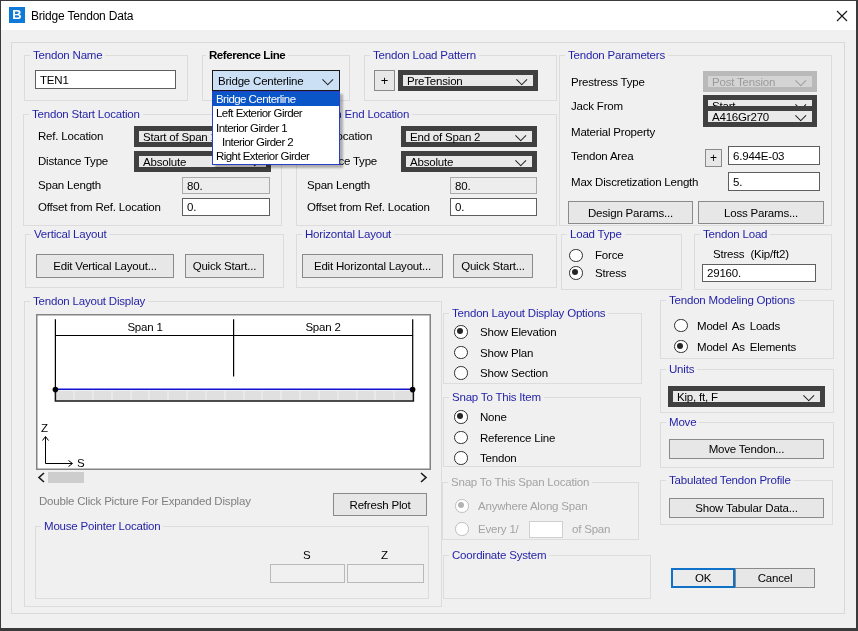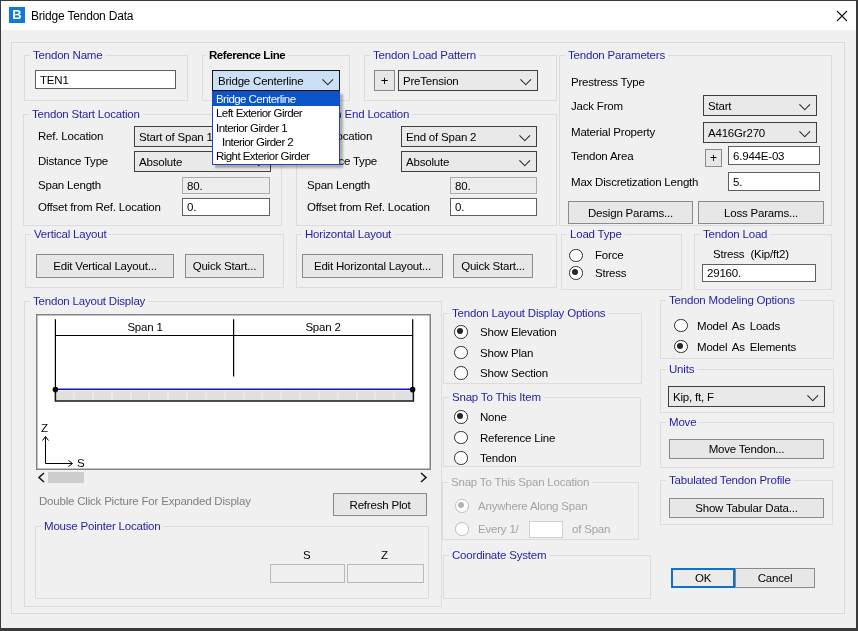--- a/index.html
+++ b/index.html
@@ -7,21 +7,21 @@
 #tbar{position:absolute;left:1px;top:1px;width:855px;height:29px;background:#fff}
 #icon{position:absolute;left:9px;top:7px;width:16px;height:16px;background:#0f7ad8;color:#fff;font-weight:bold;font-size:13px;text-align:center;line-height:16px;letter-spacing:0}
 #ttl{position:absolute;left:31px;top:9px;font-size:12px;color:#000}
 .t{position:absolute;white-space:nowrap;line-height:14px}
 .g{position:absolute;border:1px solid #dcdcdc}
 .g>b{position:absolute;top:-7px;left:5px;background:#f0f0f0;padding:0 3px;color:#211fa5;font-weight:normal;line-height:13px;white-space:nowrap}
 .g.dis>b{color:#a3a3a3}
 .btn{position:absolute;background:#e7e7e7;border:1px solid #8a8a8a;color:#000;display:flex;align-items:center;justify-content:center;white-space:nowrap}
 .inp{position:absolute;background:#fff;border:1px solid #5f5f5f;color:#000;display:flex;align-items:center;padding-left:4px;white-space:nowrap}
 .inp.gray{background:#ededed;border-color:#ababab}
-.cmb{position:absolute;background:#e9e9e9;border:1px solid #404040;color:#000;display:flex;align-items:center;padding-left:4px;white-space:nowrap}
+.cmb{position:absolute;background:#e9e9e9;border:5px solid #404040;color:#000;display:flex;align-items:center;padding-left:4px;white-space:nowrap}
 .ch{position:absolute;right:8px;top:50%;width:7.5px;height:7.5px;border-right:1.4px solid #1c1c1c;border-bottom:1.4px solid #1c1c1c;transform:translateY(-72%) rotate(45deg)}
 .cmb.dis{background:#d4d4d4;border-color:#b9b9b9;color:#9a9a9a}
 .cmb.dis .ch{border-color:#9a9a9a}
 .rad{position:absolute;width:13.5px;height:13.5px;border:1.4px solid #2d2d2d;border-radius:50%;background:#fff}
 .rad.on::after{content:"";position:absolute;left:2.4px;top:2.4px;width:6px;height:6px;border-radius:50%;background:#252525}
 .rad.dis{border-color:#bdbdbd}
 .rad.dis.on::after{background:#b3b3b3}
 .gtx{color:#a3a3a3}
 </style></head><body>
 <div id="win">
@@ -46,24 +46,25 @@
 <div class="g" style="left:364px;top:55px;width:193px;height:46px">
       <b>Tendon Load Pattern</b>
     </div>
 <div class="btn" style="left:374px;top:70px;width:21px;height:21px;font-size:13px">+</div>
 <div class="cmb" style="left:398px;top:70px;width:140px;height:21px">PreTension<i class="ch"></i></div>
 
 <div class="g" style="left:559px;top:55px;width:273px;height:171px">
       <b>Tendon Parameters</b>
     </div>
 <div class="t" style="left:571px;top:75px">Prestress Type</div>
+<div class="cmb dis" style="left:703px;top:71px;width:114px;height:21px">Post Tension<i class="ch"></i></div>
 <div class="t" style="left:571px;top:99px">Jack From</div>
 <div class="cmb" style="left:703px;top:95px;width:114px;height:21px">Start<i class="ch"></i></div>
 <div class="t" style="left:571px;top:125px">Material Property</div>
-<div class="cmb" style="left:703px;top:122px;width:114px;height:21px">A416Gr270<i class="ch"></i></div>
+<div class="cmb" style="left:703px;top:106px;width:114px;height:21px">A416Gr270<i class="ch"></i></div>
 <div class="t" style="left:571px;top:149px">Tendon Area</div>
 <div class="btn" style="left:705px;top:149px;width:17px;height:18px;font-size:12px">+</div>
 <div class="inp" style="left:728px;top:146px;width:92px;height:19px">6.944E-03</div>
 <div class="t" style="left:571px;top:175px">Max Discretization Length</div>
 <div class="inp" style="left:728px;top:172px;width:92px;height:19px">5.</div>
 <div class="btn" style="left:568px;top:201px;width:125px;height:23px">Design Params...</div>
 <div class="btn" style="left:698px;top:201px;width:126px;height:23px">Loss Params...</div>
 
 <div class="g" style="left:23px;top:114px;width:259px;height:112px">
       <b>Tendon Start Location</b>

